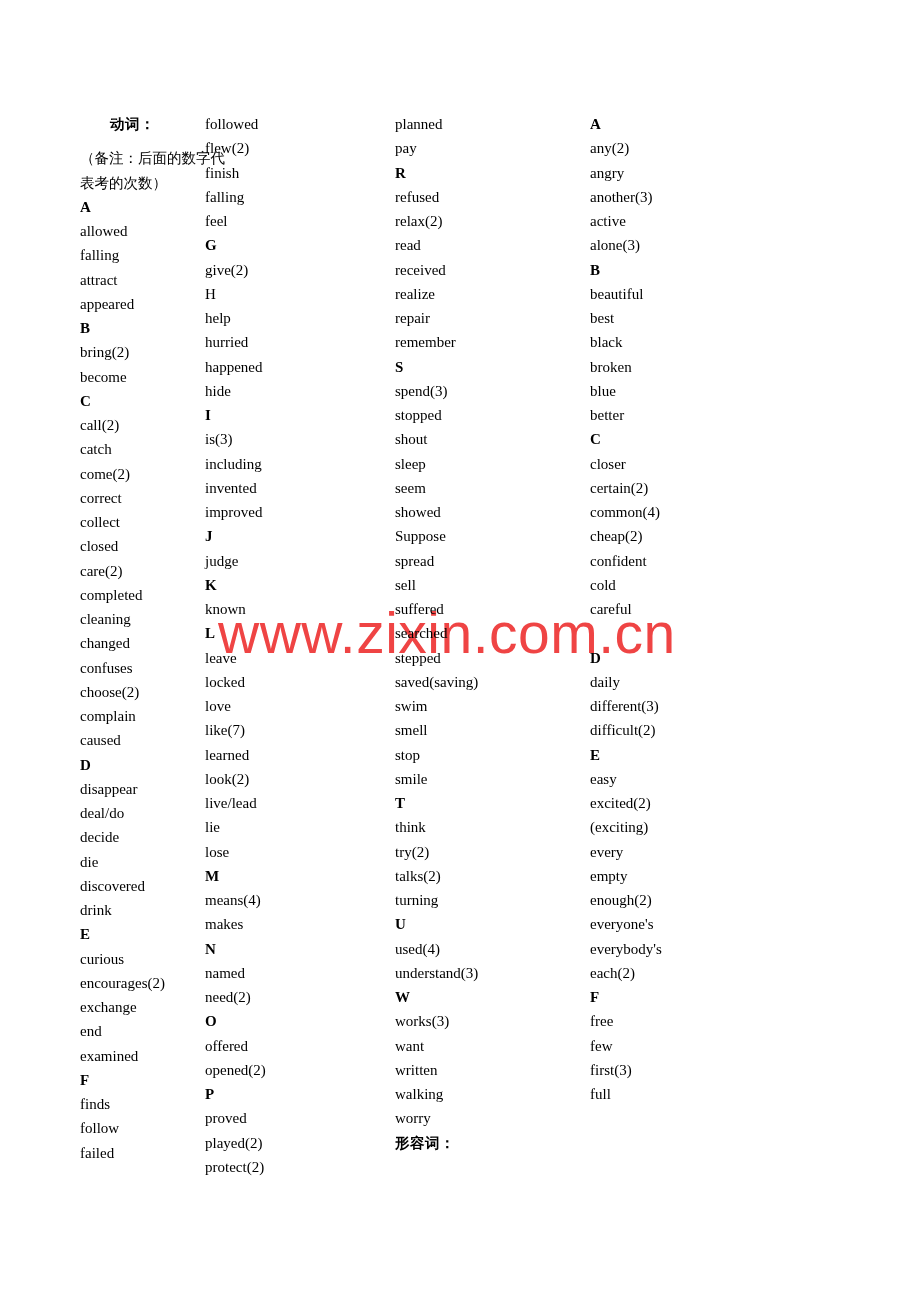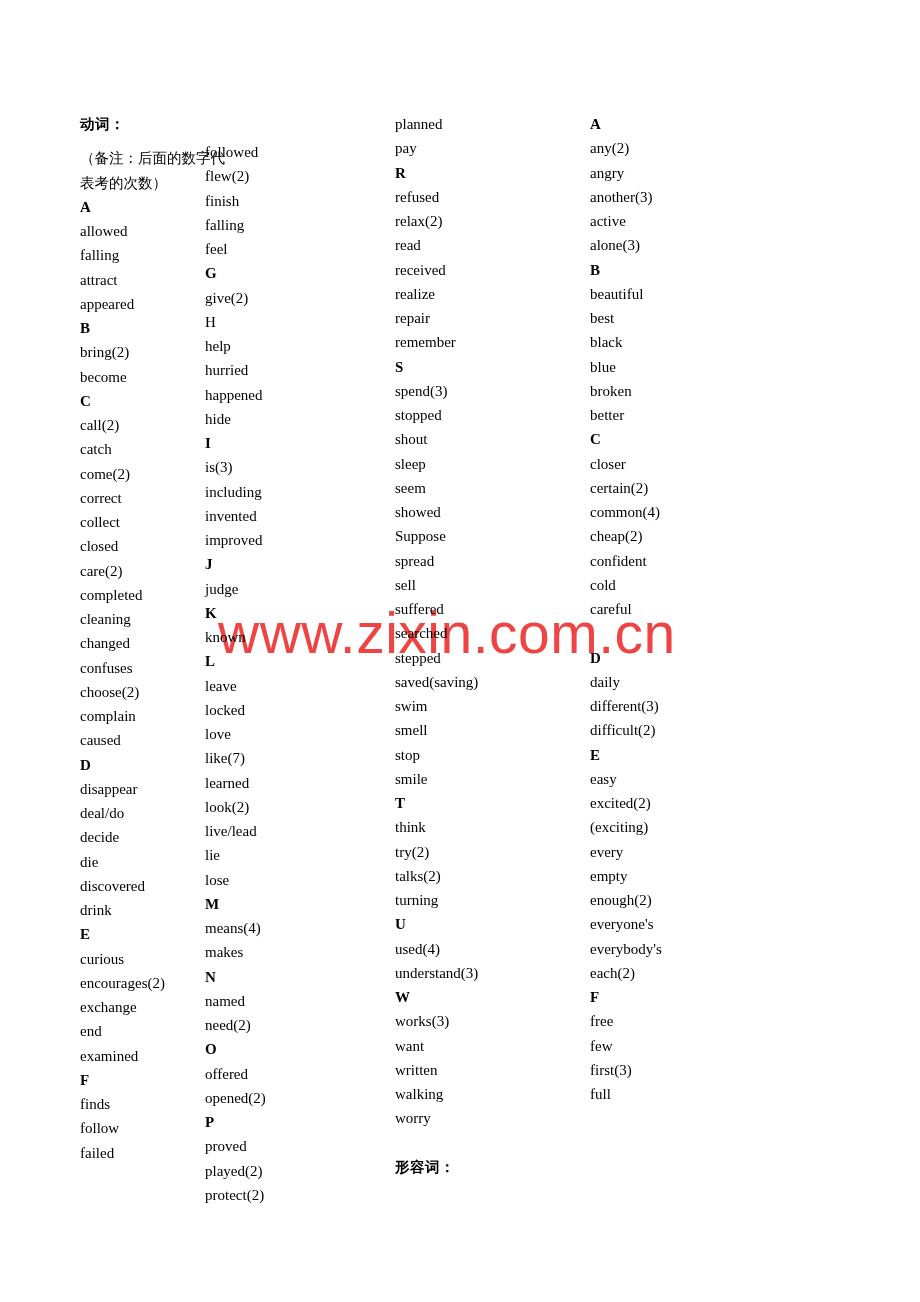--- a/index.html
+++ b/index.html
@@ -48,21 +48,21 @@
     left: 0;
     top: 112px;
     width: 920px;
     display: flex;
     z-index: 2;
   }
   .col {
     position: relative;
   }
   .col-1 { width: 198px; padding-left: 80px; box-sizing: border-box; }
-  .col-2 { width: 195px; padding-left: 7px; box-sizing: border-box; margin-top: 28px; }
+  .col-2 { width: 195px; padding-left: 7px; box-sizing: border-box; }
   .col-3 { width: 195px; padding-left: 2px; box-sizing: border-box; }
   .col-4 { width: 232px; padding-left: 2px; box-sizing: border-box; }
 
   .entry {
     font-size: 15px;
     line-height: 24.25px;
     height: 24.25px;
     white-space: nowrap;
     color: #000;
   }
@@ -75,20 +75,21 @@
 
   
   .cn-head {
     font-family: "DejaVu Sans", "Liberation Sans", sans-serif;
     font-weight: bold;
     font-size: 14.5px;
     line-height: 24.25px;
     height: 24.25px;
     letter-spacing: 0.5px;
     white-space: nowrap;
+    margin-left: 30px;
   }
   .cn-note {
     font-family: "Liberation Serif", "DejaVu Serif", serif;
     font-size: 14.5px;
     line-height: 24.25px;
     white-space: nowrap;
   }
   .cn-note-block {
     margin-top: 10px;
     margin-bottom: 0px;
@@ -96,21 +97,20 @@
 
   
   .adj-head {
     font-family: "DejaVu Sans", "Liberation Sans", sans-serif;
     font-weight: bold;
     font-size: 14.5px;
     line-height: 24.25px;
     height: 24.25px;
     letter-spacing: 0.5px;
     white-space: nowrap;
-    margin-top: 24px;
   }
 </style>
 </head>
 <body>
 
 <div id="page">
 
   <div id="watermark">www.zixin.com.cn</div>
 
   <div id="columns">
@@ -267,22 +267,22 @@
           <div class="entry letter">A</div>
           <div class="entry">any(2)</div>
           <div class="entry">angry</div>
           <div class="entry">another(3)</div>
           <div class="entry">active</div>
           <div class="entry">alone(3)</div>
           <div class="entry letter">B</div>
           <div class="entry">beautiful</div>
           <div class="entry">best</div>
           <div class="entry">black</div>
+          <div class="entry">broken</div>
           <div class="entry">blue</div>
-          <div class="entry">broken</div>
           <div class="entry">better</div>
           <div class="entry letter">C</div>
           <div class="entry">closer</div>
           <div class="entry">certain(2)</div>
           <div class="entry">common(4)</div>
           <div class="entry">cheap(2)</div>
           <div class="entry">confident</div>
           <div class="entry">cold</div>
           <div class="entry">careful</div>
           <div class="entry blank">&nbsp;</div>

